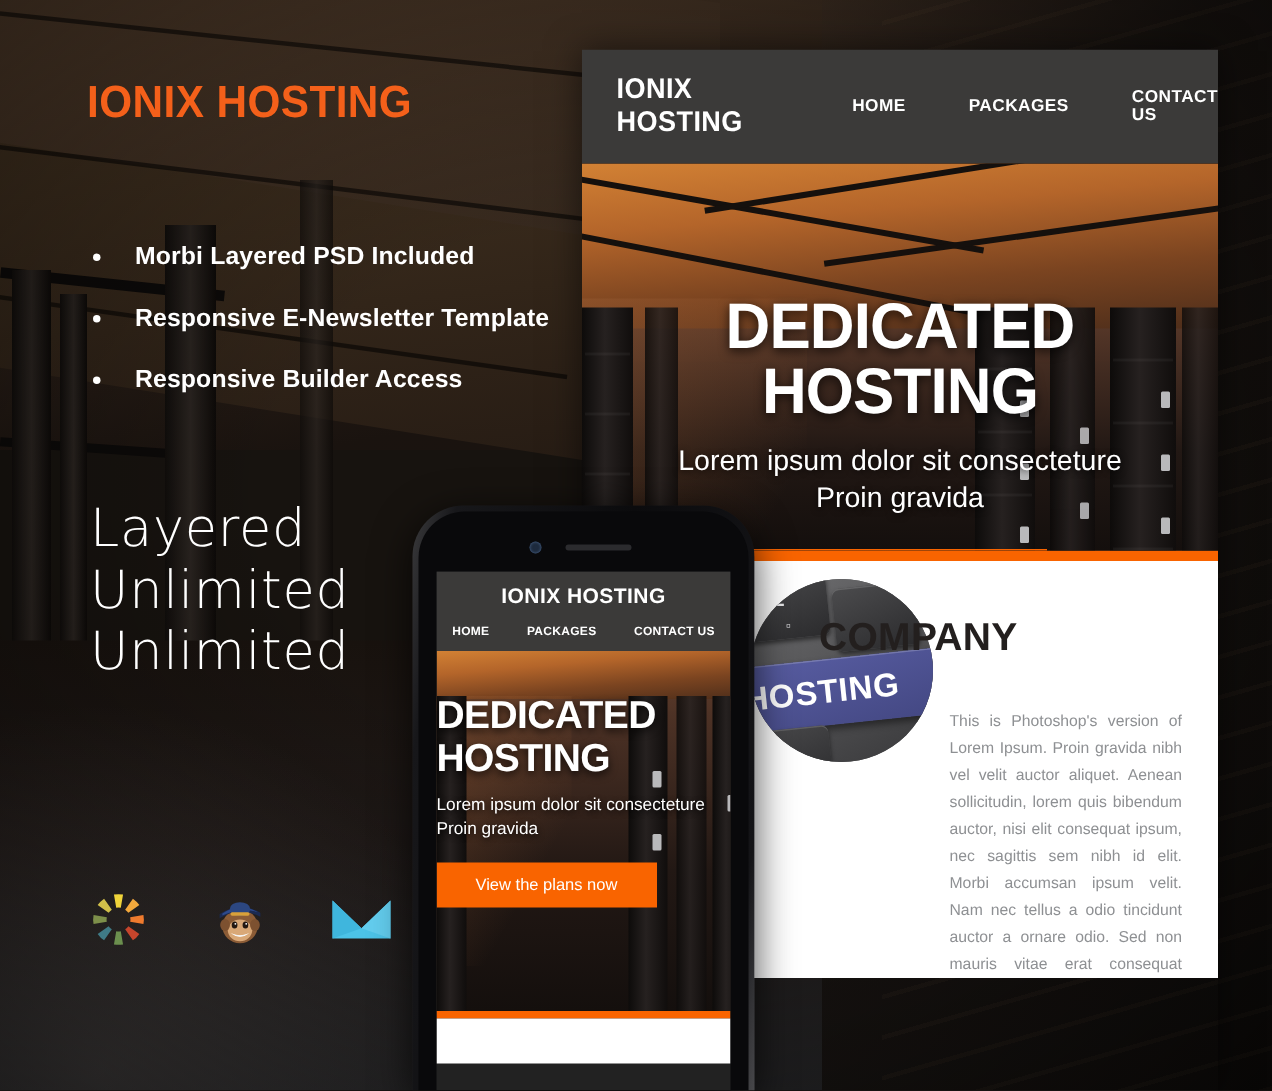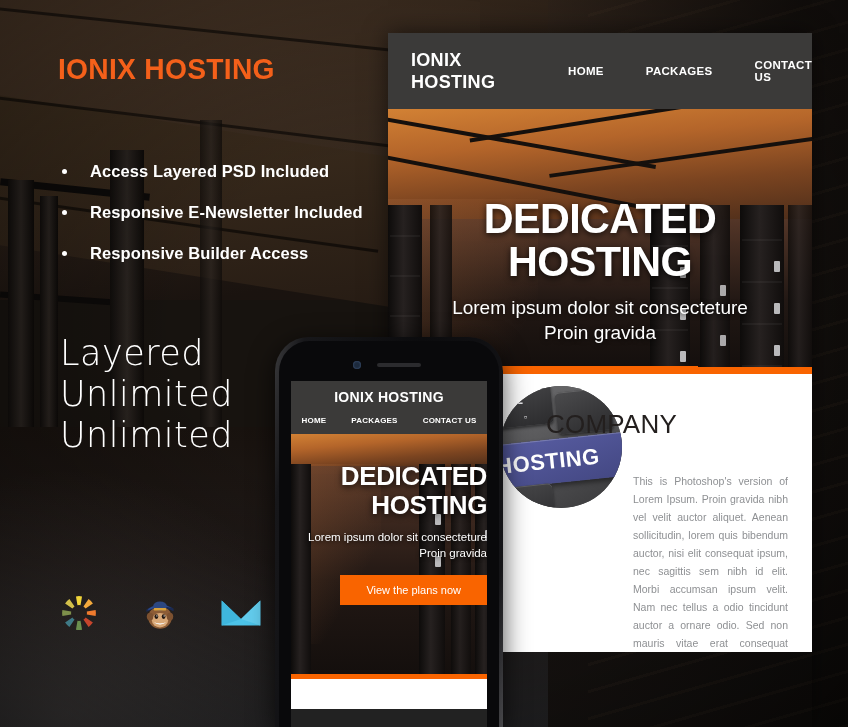--- a/index.html
+++ b/index.html
@@ -164,21 +164,21 @@
     background:#F96400; color:#fff; font-size:15px;
     padding:13px 34px; text-decoration:none;
     font-family:"Liberation Sans Narrow","Liberation Sans",sans-serif;
   }
   #desktop .divider { height:7px; background:#F96400; }
   #desktop .white {
     position:relative; background:#fff; height:278px; overflow:hidden;
   }
   #desktop .companyHead {
     position:absolute; left:158px; top:35px;
-    color:#231f1e; font-size:26px; font-weight:normal; letter-spacing:.2px;
+    color:#231f1e; font-size:26px; font-weight:bold; letter-spacing:.2px;
     font-family:"Liberation Sans Narrow","Liberation Sans",sans-serif;
   }
   #desktop .bodyTxt {
     position:absolute; left:245px; top:98px; width:155px;
     color:#8e9093; font-size:10.5px; line-height:18px; text-align:justify;
     font-family:"Liberation Sans","Liberation Sans",sans-serif;
   }
   
   #desktop .kbCircle {
     position:absolute; left:112px; top:12px; width:122px; height:122px;
@@ -237,21 +237,21 @@
   #phone .pbar .logo {
     color:#fff; font-size:14px; font-weight:bold; letter-spacing:.3px;
     font-family:"Liberation Sans Narrow","Liberation Sans",sans-serif;
   }
   #phone .pbar .nav { display:flex; justify-content:center; gap:25px; margin-top:11px; }
   #phone .pbar .nav a {
     color:#fff; font-size:8px; font-weight:bold; text-decoration:none; letter-spacing:.2px;
     font-family:"Liberation Sans Narrow","Liberation Sans",sans-serif;
   }
   #phone .phero { position:relative; height:240px; overflow:hidden; background:#2b201b; }
-  #phone .pheroTxt { position:absolute; inset:0; text-align:right; z-index:4; }
+  #phone .pheroTxt { position:absolute; inset:0; text-align:left; z-index:4; }
   #phone .ptitle {
     margin-top:28px; color:#fff; font-size:26px; font-weight:bold;
     line-height:29px; letter-spacing:-.4px;
     text-shadow:0 2px 6px rgba(0,0,0,.8);
     font-family:"Liberation Sans Narrow","Liberation Sans",sans-serif;
   }
   #phone .psub {
     margin-top:9px; color:#fff; font-size:11.5px; line-height:16px;
     text-shadow:0 1px 4px rgba(0,0,0,.85);
     font-family:"Liberation Sans Narrow","Liberation Sans",sans-serif;
@@ -287,25 +287,25 @@
   <div class="vignette"></div>
 </div>
 
 <div id="leftPanel">
 
   <div class="brand-title">IONIX HOSTING</div>
 
   <ul class="bullets">
     <li>
       <span class="dot"></span>
-      <span>Access Layered PSD Included</span>
+      <span>Morbi Layered PSD Included</span>
     </li>
     <li>
       <span class="dot"></span>
-      <span>Responsive E-Newsletter Included</span>
+      <span>Responsive E-Newsletter Template</span>
     </li>
     <li>
       <span class="dot"></span>
       <span>Responsive Builder Access</span>
     </li>
   </ul>
 
   <div class="tagline">
     <span>Layered</span>
     <span>Unlimited</span>

